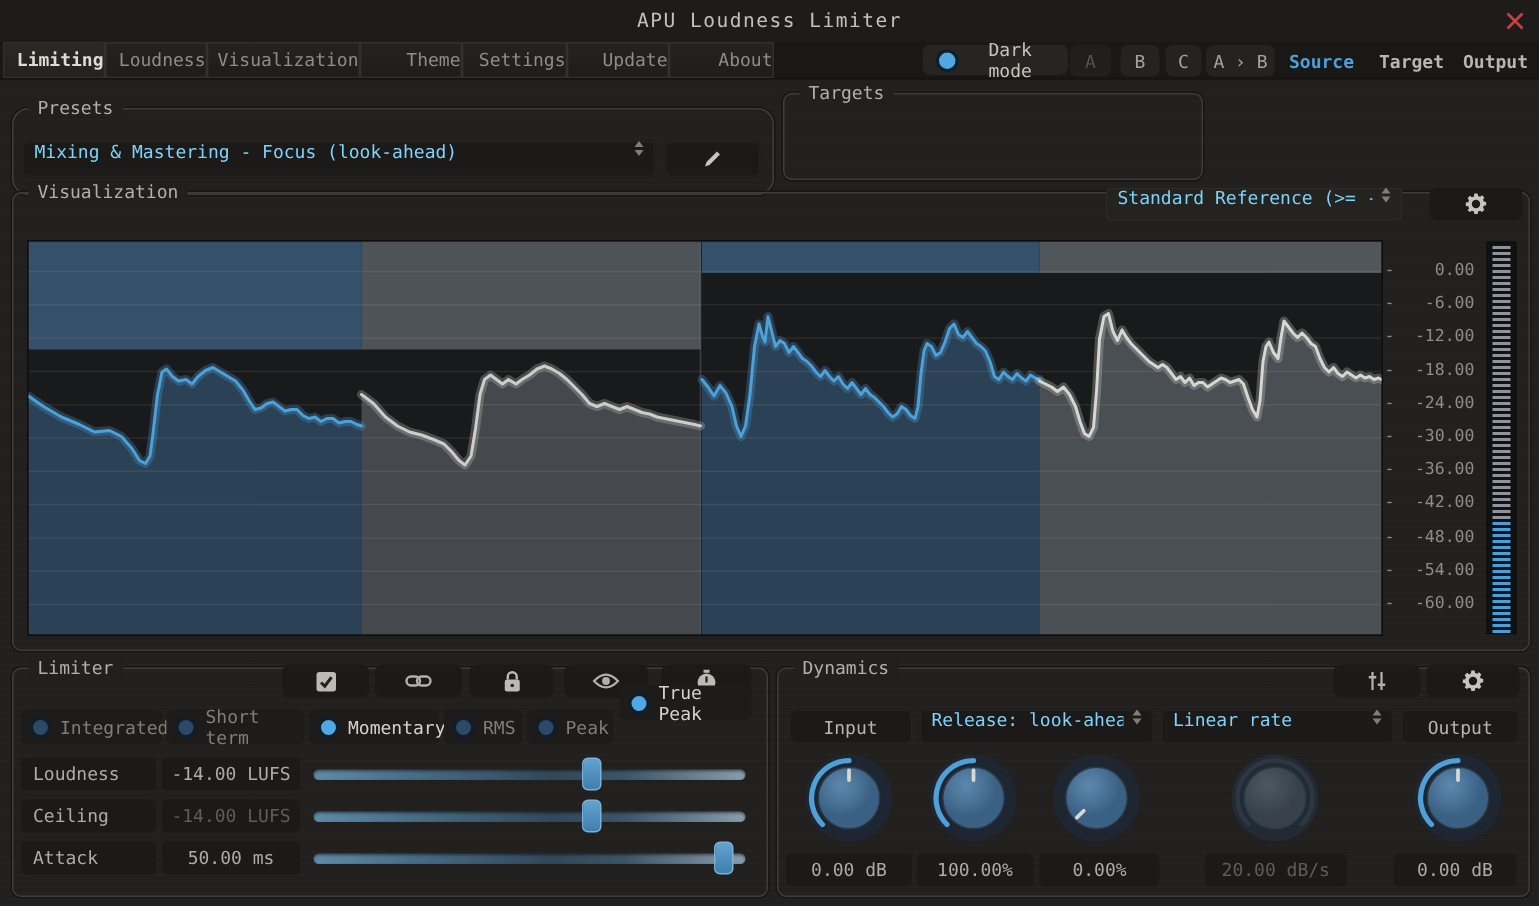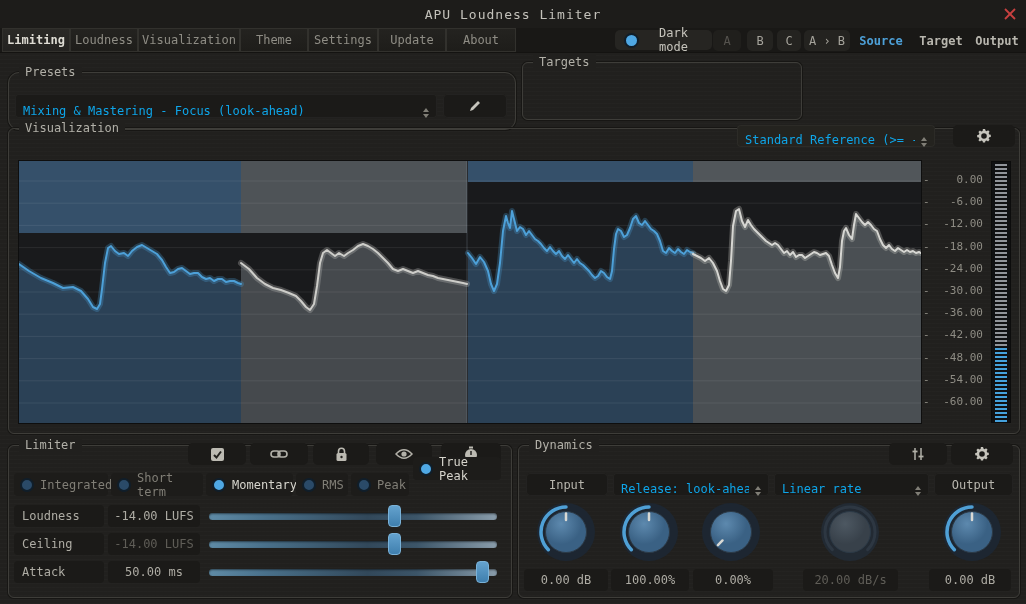--- a/index.html
+++ b/index.html
@@ -13,39 +13,39 @@
   #app::before{content:"";position:absolute;inset:0;pointer-events:none;
     background:repeating-linear-gradient(0deg, rgba(255,255,255,0.012) 0 1px, transparent 1px 4px);}
   .abs{position:absolute;}
   
   .titlebar{left:0;top:0;width:1026px;height:28px;background:#1d1c1a;}
   .title{width:100%;text-align:center;top:7px;font-size:13px;color:#c3c1ba;letter-spacing:1px;}
   .close-btn{right:8px;top:6px;width:16px;height:16px;cursor:pointer;}
   
   .tabstrip{left:0;top:28px;width:1026px;height:24px;background:#191816;border-bottom:1px solid #141311;}
   .tab{top:0;height:22px;border:1px solid #32312d;background:linear-gradient(180deg,#242320,#1e1d1a);
-       color:#8f8d85;display:flex;align-items:center;justify-content:center;cursor:pointer;}
+       color:#8f8d85;display:flex;align-items:center;justify-content:flex-end;cursor:pointer;}
   .tab.active{color:#dedcd4;background:linear-gradient(180deg,#2a2926,#232220);font-weight:bold;}
   .pill{height:20px;border-radius:5px;background:#262522;display:flex;align-items:center;gap:20px;
         padding:0 9px;cursor:pointer;color:#c6c4bc;box-sizing:border-box;}
   .mini-btn{top:30px;height:21px;border-radius:5px;background:#242320;color:#a5a39b;
             display:flex;align-items:center;justify-content:center;cursor:pointer;}
   .mini-btn.dim{color:#55534e;background:#201f1c;}
   .txt-btn{top:30px;height:21px;display:flex;align-items:center;justify-content:center;
            color:#b8b6ae;font-weight:bold;cursor:pointer;}
   .txt-btn.active{color:#4da0d8;}
   
   .dot{width:11px;height:11px;border-radius:50%;background:#2a4a68;border:2px solid #101e2a;box-sizing:content-box;flex:0 0 auto;}
   .dot.on{background:#4fa8e4;}
   
   .section{border:1px solid #3e3d39;border-radius:6px;box-shadow:0 0 0 1px #171614;}
   .legend{position:absolute;top:-8px;left:10px;background:#21201e;padding:0 6px;color:#b2b0a8;font-size:12px;}
   
-  .select{background:#1b1a18;border-radius:4px;display:flex;align-items:flex-end;cursor:pointer;
-          color:#0ea5e9;padding:0 8px;box-sizing:border-box;box-shadow:inset 0 0 0 1px rgba(255,255,255,0.04);}
+  .select{background:#1b1a18;border-radius:4px;display:flex;align-items:flex-start;cursor:pointer;
+          color:#7dd3fc;padding:0 8px;box-sizing:border-box;box-shadow:inset 0 0 0 1px rgba(255,255,255,0.04);}
   .select .lbl{flex:1;white-space:nowrap;overflow:hidden;}
   .spinner{display:flex;flex-direction:column;gap:2px;align-items:center;margin-left:6px;}
   .spinner i{width:0;height:0;border-left:3px solid transparent;border-right:3px solid transparent;}
   .spinner i.up{border-bottom:4px solid #807e76;}
   .spinner i.dn{border-top:4px solid #807e76;}
   .btn{background:#1b1a18;border-radius:5px;display:flex;align-items:center;justify-content:center;
        cursor:pointer;color:#b8b6ae;box-shadow:inset 0 0 0 1px rgba(255,255,255,0.04);box-sizing:border-box;}
   .tool-btn{background:#1b1a18;border-radius:5px;display:flex;align-items:center;justify-content:center;cursor:pointer;}
   
   .plot{background:#191a1c;box-shadow:0 0 0 1px #0e0e0e;}

